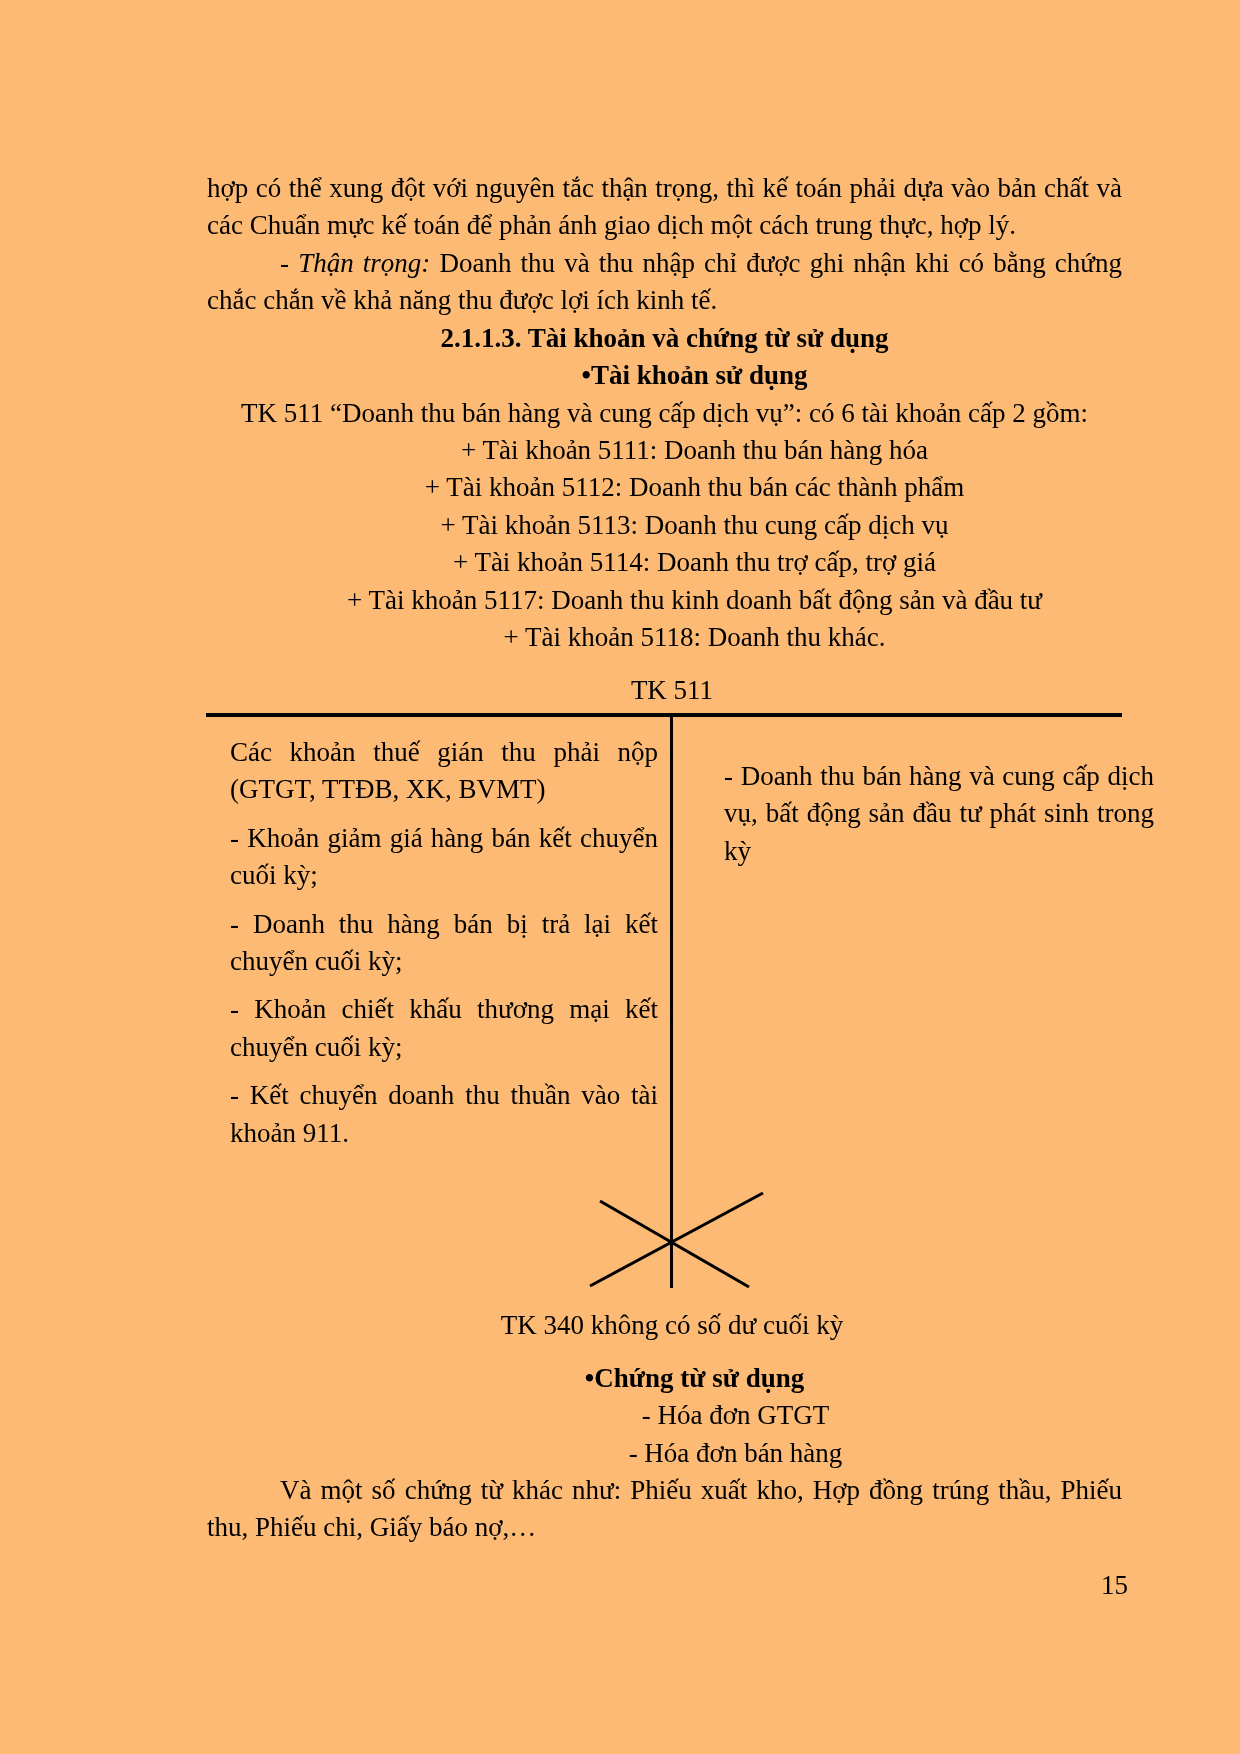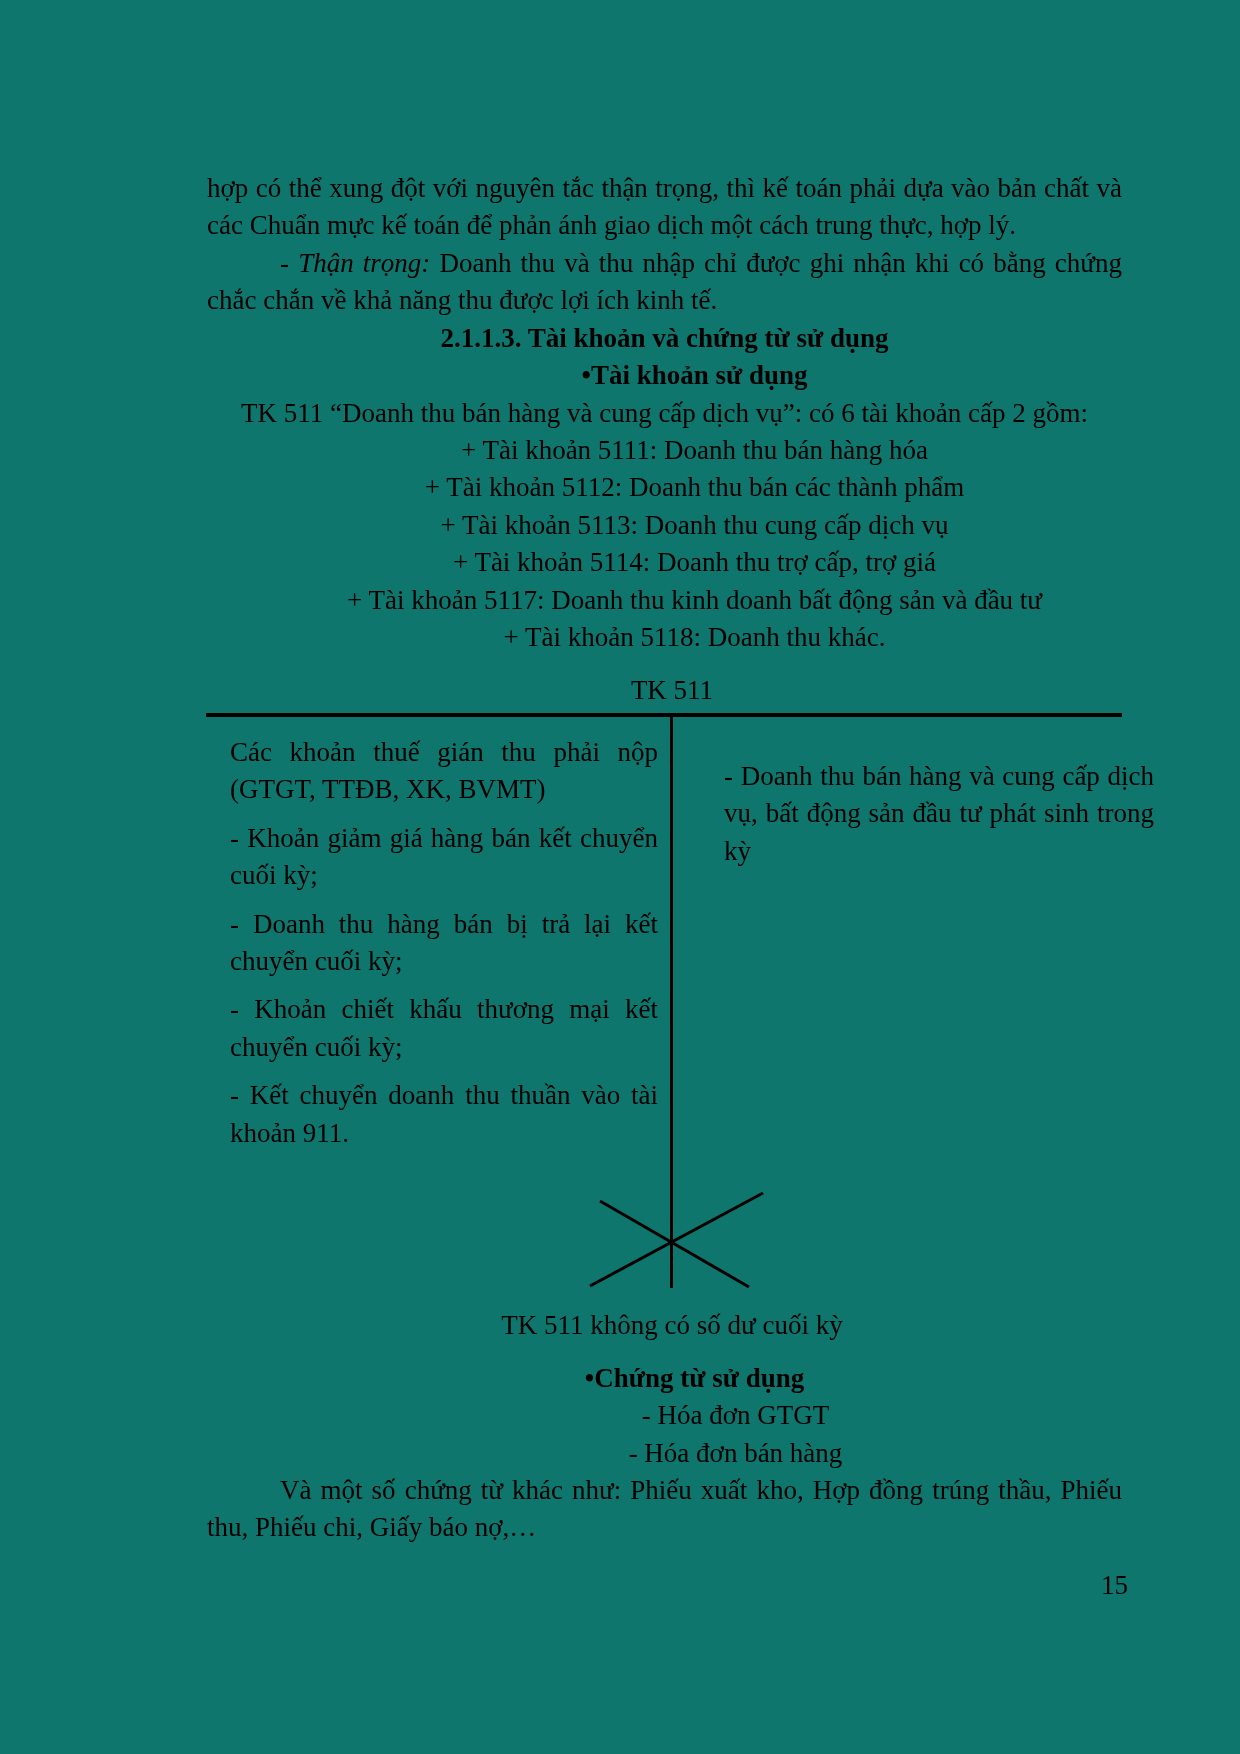--- a/index.html
+++ b/index.html
@@ -3,21 +3,21 @@
 <meta charset="utf-8">
 <style>
   html, body {
     margin: 0; padding: 0;
     background: #ffffff;
   }
   .page {
     position: relative;
     width: 1240px;
     height: 1754px;
-    background: #0f766e;
+    background: #fdba74;
     color: #000000;
     font-family: "Liberation Serif", "DejaVu Serif", serif;
     font-size: 27px;
     line-height: 37.4px;
     overflow: hidden;
   }
   .abs { position: absolute; }
   .textblock { left: 207px; width: 915px; text-align: center; }
   .just { text-align: justify; }
   .indent { text-indent: 73px; }
@@ -94,21 +94,21 @@
 
   <div class="abs t-credit">
     <p>- Doanh thu bán hàng và cung cấp dịch vụ, bất động sản đầu tư phát sinh trong kỳ</p>
   </div>
 
   <svg class="abs x-mark" width="190" height="110" viewBox="0 0 190 110">
     <line x1="20" y1="16" x2="169" y2="102" stroke="#000" stroke-width="3"></line>
     <line x1="10" y1="101" x2="183" y2="8" stroke="#000" stroke-width="3"></line>
   </svg>
 
-  <p class="abs center t-caption">TK 511 không có số dư cuối kỳ</p>
+  <p class="abs center t-caption">TK 340 không có số dư cuối kỳ</p>
 
   <div class="abs textblock bullet-line bold" style="top:1360px">
     <span class="blt">•</span><span class="blt-label">Chứng từ sử dụng</span>
   </div>
 
   <p class="abs textblock dash-item" style="top:1397px">- Hóa đơn GTGT</p>
 
   <p class="abs textblock dash-item" style="top:1435px">- Hóa đơn bán hàng</p>
 
   <p class="abs textblock just indent" style="top:1472px">Và một số chứng từ khác như: Phiếu xuất kho, Hợp đồng trúng thầu, Phiếu thu, Phiếu chi, Giấy báo nợ,…</p>

